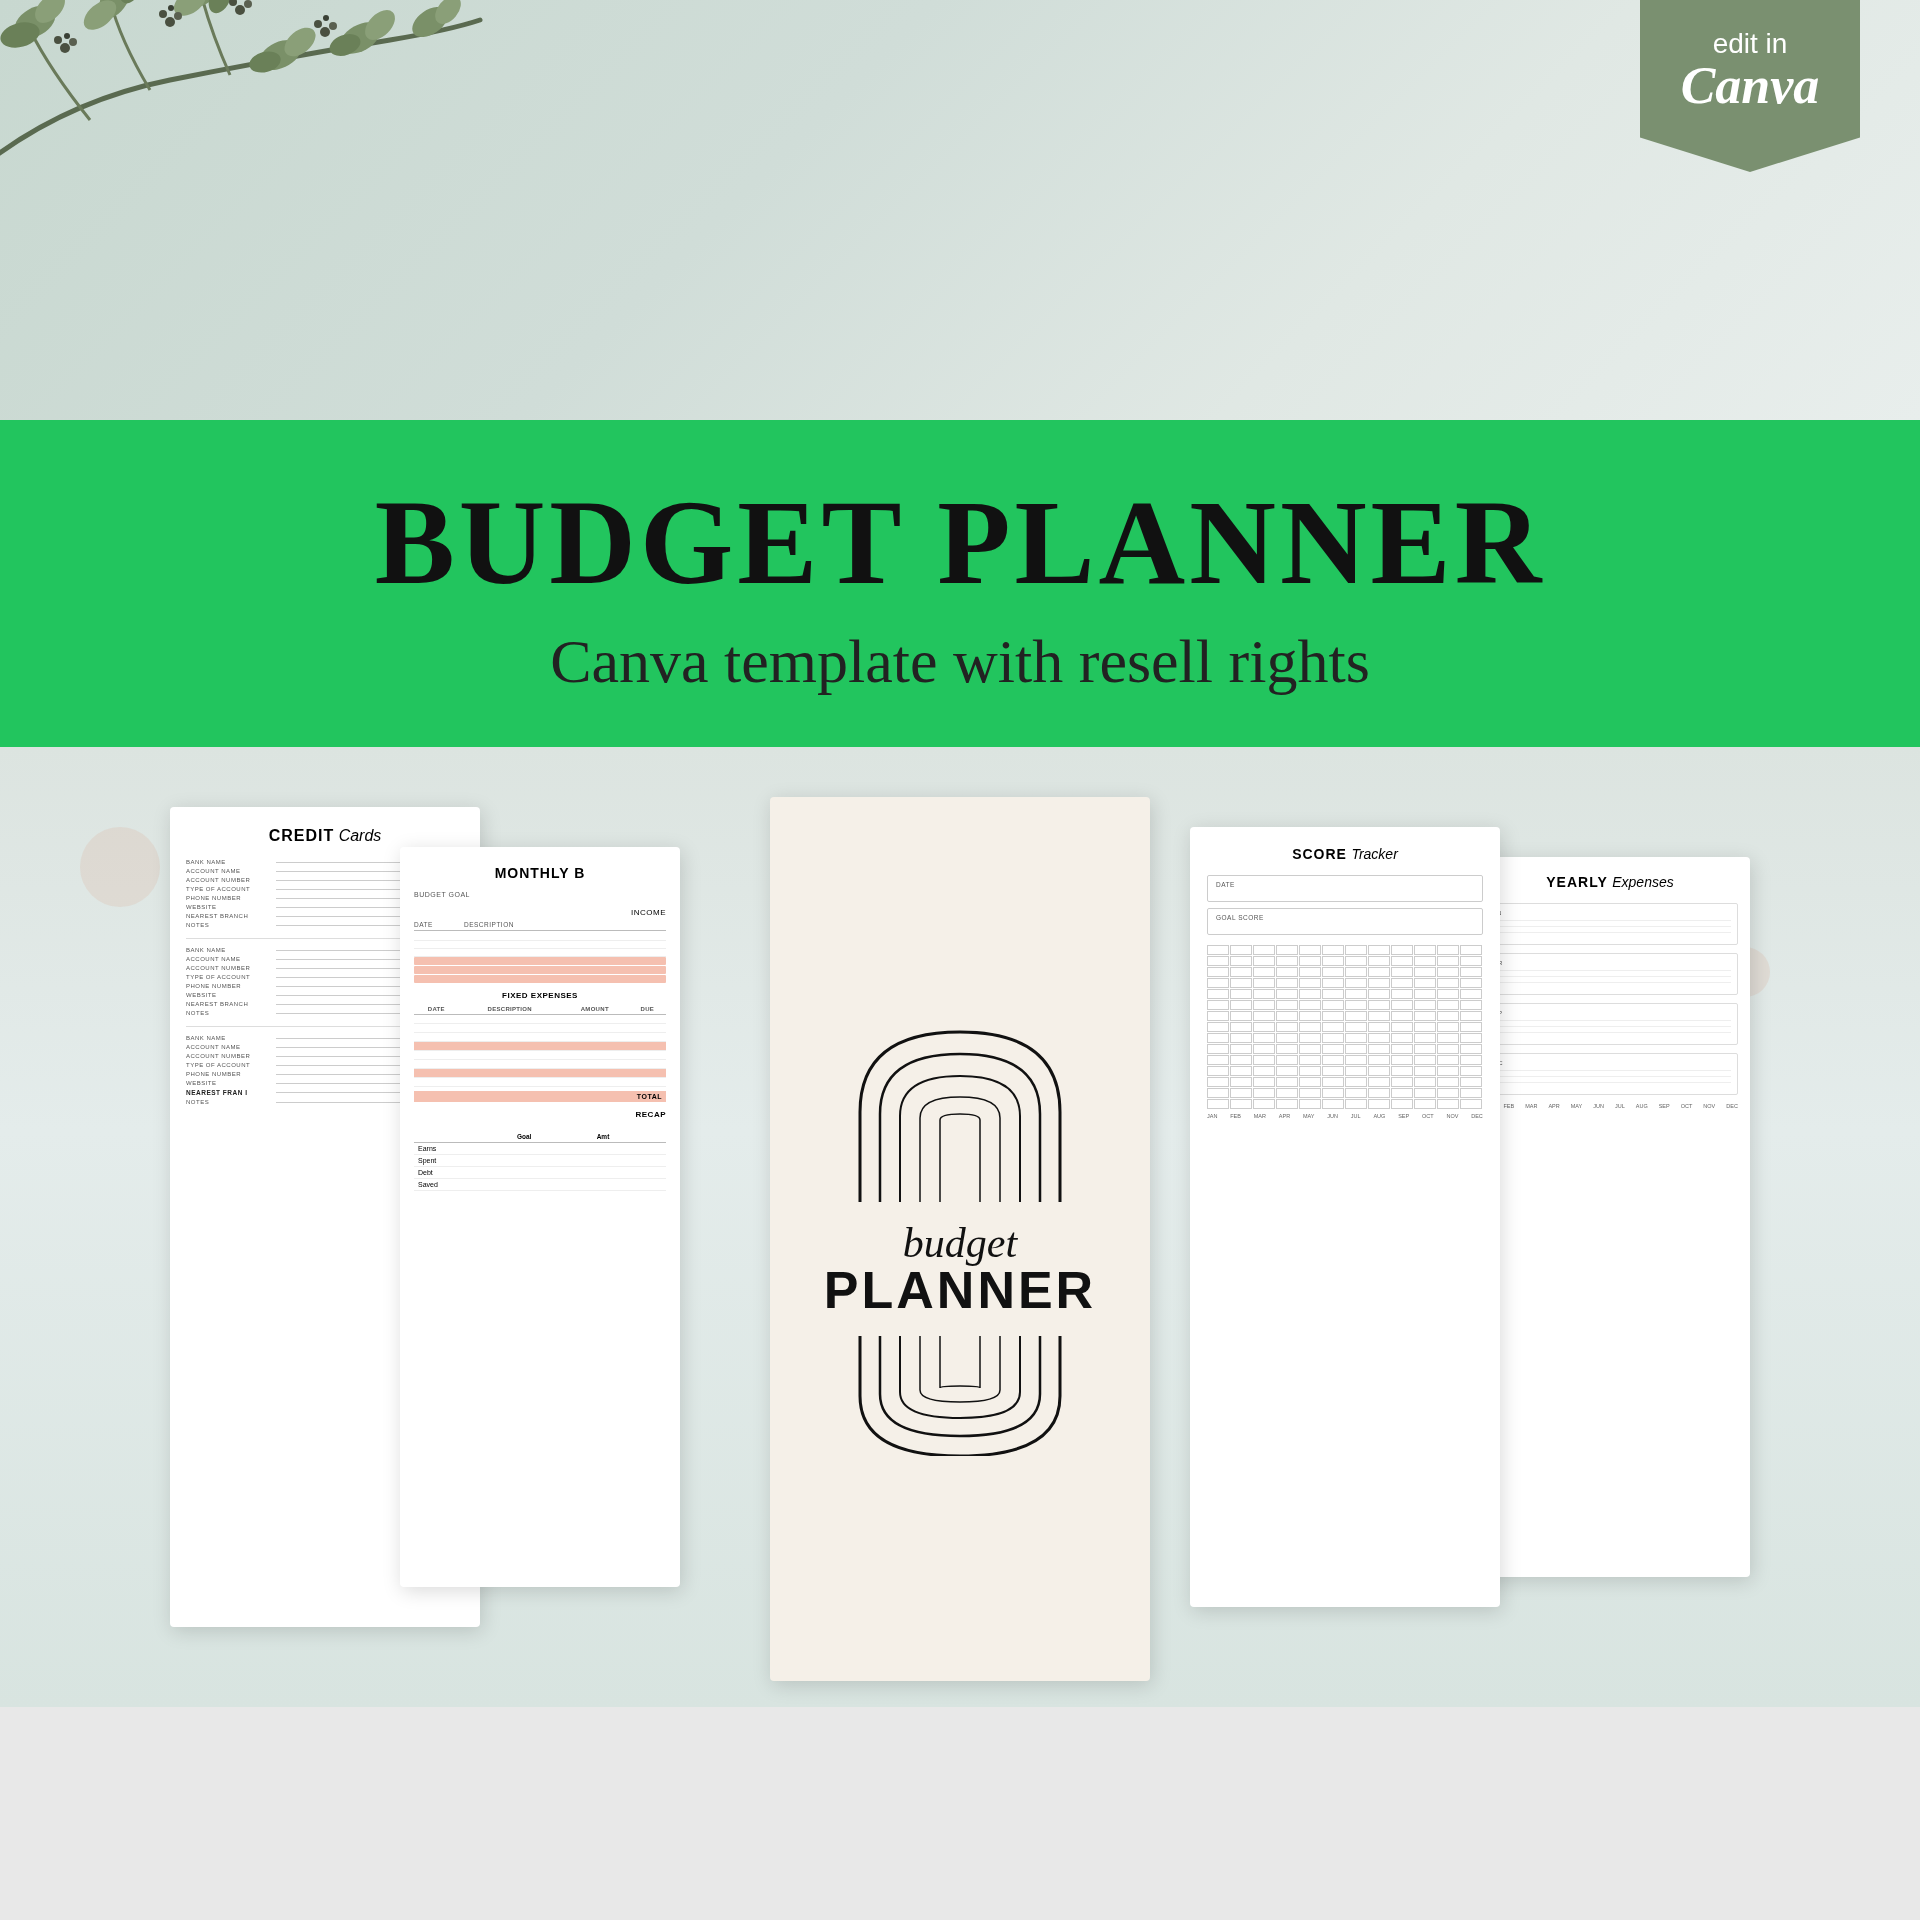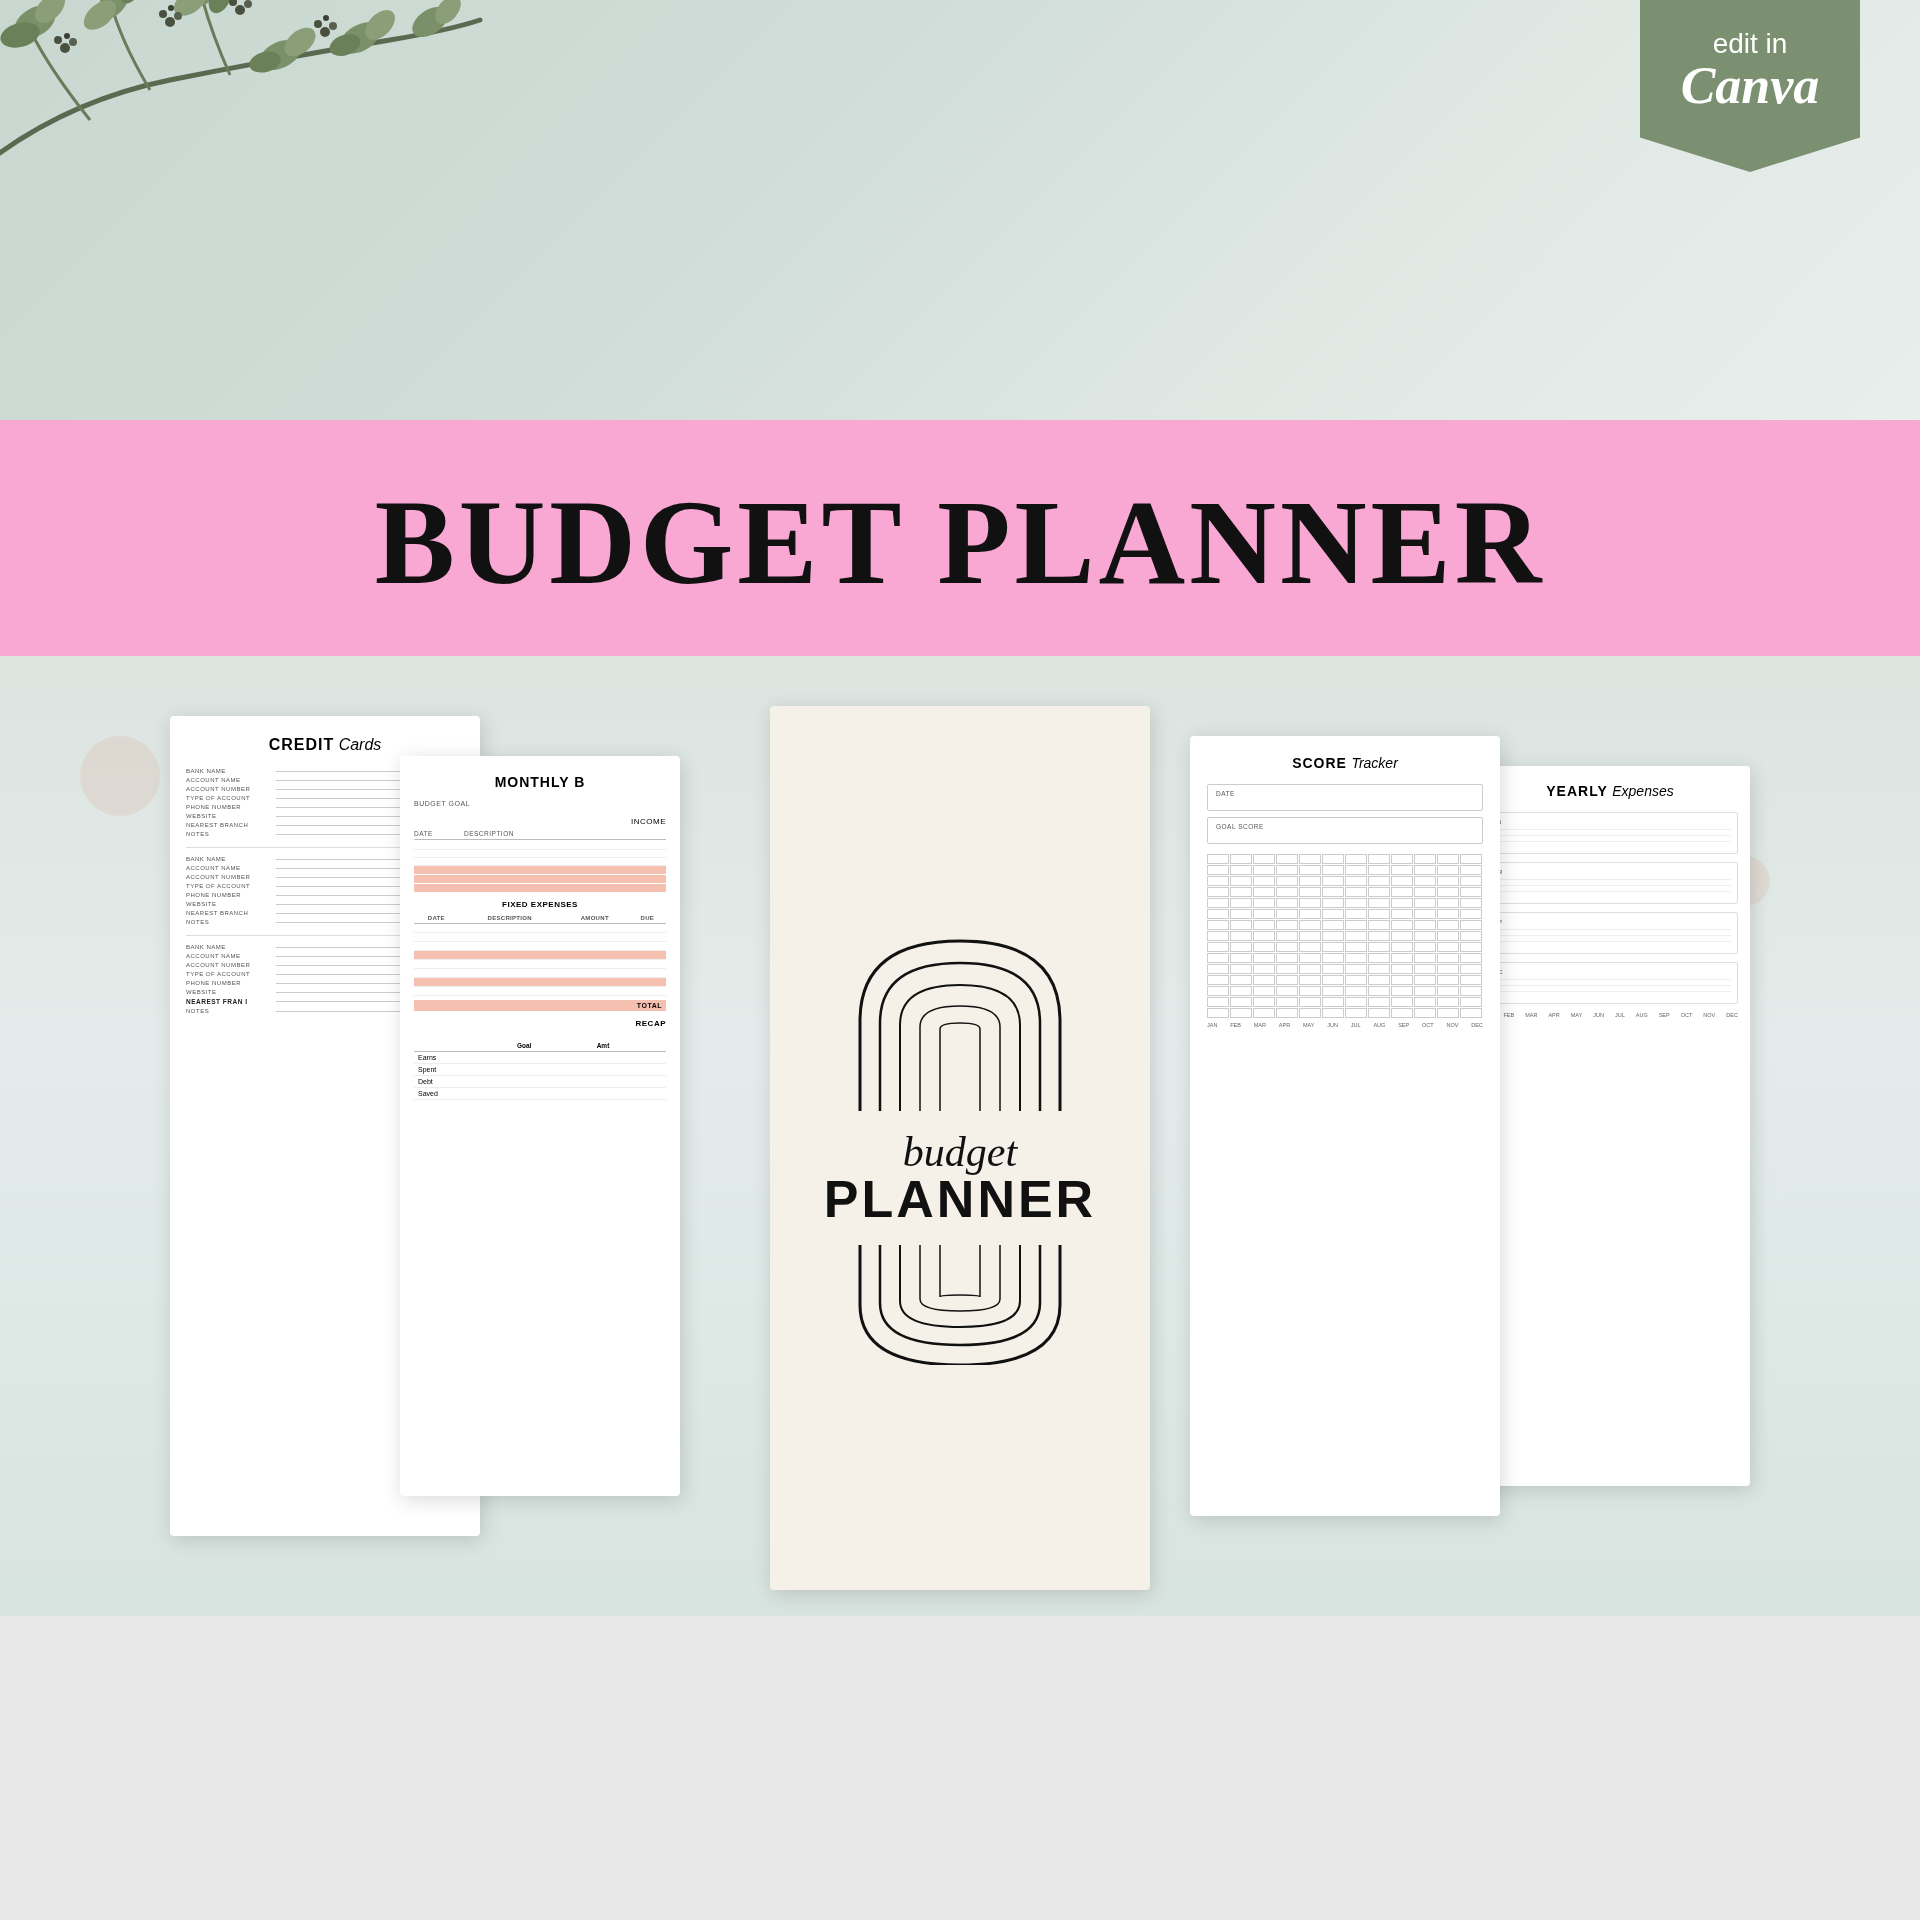--- a/index.html
+++ b/index.html
@@ -49,21 +49,21 @@
       font-style: italic;
       font-family: 'Times New Roman', serif;
       font-weight: 700;
       display: block;
       line-height: 1;
     }
 
     
     .middle-section {
       width: 100%;
-      background: #f9a8d4;
+      background: #22c55e;
       padding: 60px 40px 50px;
       text-align: center;
     }
     .main-title {
       font-size: 120px;
       font-weight: 900;
       font-family: 'Georgia', serif;
       color: #111;
       letter-spacing: 4px;
       line-height: 1.05;
@@ -494,20 +494,21 @@
   </svg>
 
   <div class="canva-badge">
     <span class="edit-in">edit in</span>
     <span class="canva-text">Canva</span>
   </div>
 </div>
 
 <div class="middle-section">
   <div class="main-title">BUDGET PLANNER</div>
+  <div class="subtitle">Canva template with resell rights</div>
 </div>
 
 <div class="bottom-section">
 
   <div class="blob blob-1"></div>
   <div class="blob blob-2"></div>
   <div class="blob blob-3"></div>
   <div class="blob blob-4"></div>
 
   <div class="pages-container">

